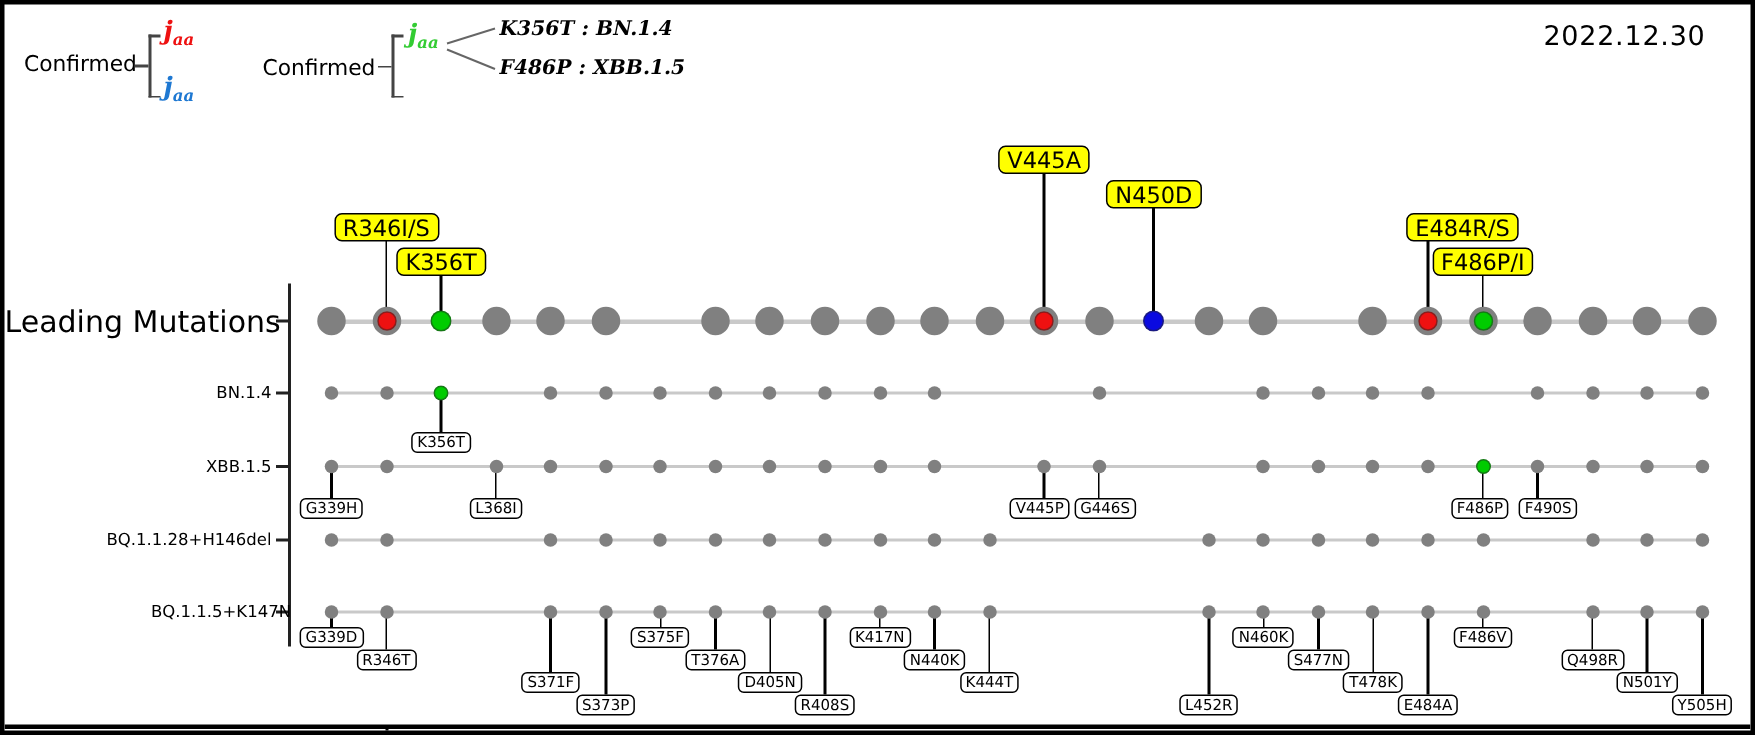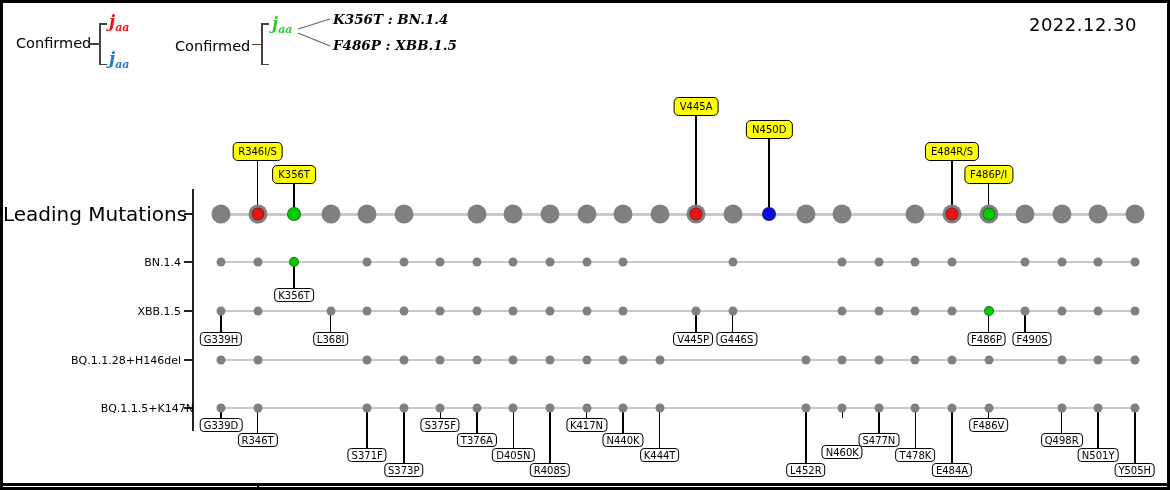--- a/index.html
+++ b/index.html
@@ -12,21 +12,21 @@
   .jaa sub{font-size:11px;vertical-align:-4px;}
   .jaa-sm{font-family:"DejaVu Serif","Liberation Serif",serif;font-style:italic;font-weight:bold;font-size:15px;}
   .jaa-sm sub{font-size:10px;vertical-align:-3px;}
   .mathtext{font-family:"DejaVu Serif","Liberation Serif",serif;font-style:italic;font-weight:bold;font-size:13.5px;white-space:nowrap;}
   .vocnote{font-family:"DejaVu Serif","Liberation Serif",serif;font-style:italic;font-weight:bold;font-size:13.5px;}
   .bracket-part{background:#444;}
   .spine{left:189px;top:186px;width:1.6px;height:242px;background:#222;}
   .bottom-rule{left:0;top:480px;width:100%;height:3px;background:#000;}
   .bottom-tick{left:254px;top:483px;width:1.6px;height:7px;background:#000;}
   .callout{position:absolute;transform:translateX(-50%);border:1.8px solid #000;border-radius:5px;
-           padding:0 5px;height:19px;display:flex;align-items:center;font-size:10px;white-space:nowrap;box-sizing:border-box;}
+           padding:0 5px;height:19px;display:flex;align-items:center;font-size:15px;white-space:nowrap;box-sizing:border-box;}
   .wlabel{position:absolute;transform:translateX(-50%);background:#fff;border:1.5px solid #000;border-radius:4px;
           padding:0 3px;height:14px;display:flex;align-items:center;font-size:10px;white-space:nowrap;box-sizing:border-box;}
 </style>
 </head>
 <body>
 
 <div class="stage">
 
   <div class="abs date">2022.12.30</div>
 
@@ -91,21 +91,21 @@
       <div style="position: absolute; left: 254.55px; top: 211px; width: 13px; height: 13px; background: rgb(238, 17, 17); border-radius: 50%; transform: translate(-50%, -50%); border: 1px solid rgba(40, 40, 40, 0.5); box-sizing: border-box;"></div>
       <div style="position: absolute; left: 291.1px; top: 211px; width: 14px; height: 14px; background: rgb(0, 204, 0); border-radius: 50%; transform: translate(-50%, -50%); border: 1px solid rgba(40, 40, 40, 0.5); box-sizing: border-box;"></div>
       <div style="position: absolute; left: 693.15px; top: 211px; width: 13px; height: 13px; background: rgb(238, 17, 17); border-radius: 50%; transform: translate(-50%, -50%); border: 1px solid rgba(40, 40, 40, 0.5); box-sizing: border-box;"></div>
       <div style="position: absolute; left: 766.25px; top: 211px; width: 14px; height: 14px; background: rgb(10, 10, 224); border-radius: 50%; transform: translate(-50%, -50%); border: 1px solid rgba(40, 40, 40, 0.5); box-sizing: border-box;"></div>
       <div style="position: absolute; left: 949px; top: 211px; width: 13px; height: 13px; background: rgb(238, 17, 17); border-radius: 50%; transform: translate(-50%, -50%); border: 1px solid rgba(40, 40, 40, 0.5); box-sizing: border-box;"></div>
       <div style="position: absolute; left: 985.55px; top: 211px; width: 13px; height: 13px; background: rgb(0, 204, 0); border-radius: 50%; transform: translate(-50%, -50%); border: 1px solid rgba(40, 40, 40, 0.5); box-sizing: border-box;"></div>
       <div class="callout" style="left: 254.55px; top: 139px; background: rgb(255, 255, 0);">R346I/S</div>
       <div class="callout" style="left: 291.1px; top: 162px; background: rgb(255, 255, 0);">K356T</div>
       <div class="callout" style="left: 693.15px; top: 94px; background: rgb(255, 255, 0);">V445A</div>
       <div class="callout" style="left: 766.25px; top: 117px; background: rgb(255, 255, 0);">N450D</div>
-      <div class="callout" style="left: 949px; top: 139px; background: rgb(255, 255, 0);">E484R/S</div>
+      <div class="callout" style="left: 972px; top: 139px; background: rgb(255, 255, 0);">E484R/S</div>
       <div class="callout" style="left: 985.55px; top: 162px; background: rgb(255, 255, 0);">F486P/I</div>
       <div style="position: absolute; left: 218px; top: 258px; width: 913.75px; height: 2px; background: rgb(201, 201, 201); border-radius: 2px;"></div>
       <div style="position: absolute; left: 181px; top: 258.2px; width: 8px; height: 1.6px; background: rgb(34, 34, 34);"></div>
       <div style="position: absolute; left: 0px; width: 178px; top: 259px; transform: translateY(-50%); text-align: right; font-size: 11px; white-space: nowrap;">BN.1.4</div>
       <div style="position: absolute; left: 290.3px; top: 259px; width: 1.6px; height: 26px; background: rgb(0, 0, 0);"></div>
       <div style="position: absolute; left: 218px; top: 259px; width: 9px; height: 9px; background: rgb(128, 128, 128); border-radius: 50%; transform: translate(-50%, -50%);"></div>
       <div style="position: absolute; left: 254.55px; top: 259px; width: 9px; height: 9px; background: rgb(128, 128, 128); border-radius: 50%; transform: translate(-50%, -50%);"></div>
       <div style="position: absolute; left: 364.2px; top: 259px; width: 9px; height: 9px; background: rgb(128, 128, 128); border-radius: 50%; transform: translate(-50%, -50%);"></div>
       <div style="position: absolute; left: 400.75px; top: 259px; width: 9px; height: 9px; background: rgb(128, 128, 128); border-radius: 50%; transform: translate(-50%, -50%);"></div>
       <div style="position: absolute; left: 437.3px; top: 259px; width: 9px; height: 9px; background: rgb(128, 128, 128); border-radius: 50%; transform: translate(-50%, -50%);"></div>
@@ -233,21 +233,21 @@
       <div class="wlabel" style="left: 364.2px; top: 445px;">S371F</div>
       <div class="wlabel" style="left: 400.75px; top: 460px;">S373P</div>
       <div class="wlabel" style="left: 437.3px; top: 415px;">S375F</div>
       <div class="wlabel" style="left: 473.85px; top: 430px;">T376A</div>
       <div class="wlabel" style="left: 510.4px; top: 445px;">D405N</div>
       <div class="wlabel" style="left: 546.95px; top: 460px;">R408S</div>
       <div class="wlabel" style="left: 583.5px; top: 415px;">K417N</div>
       <div class="wlabel" style="left: 620.05px; top: 430px;">N440K</div>
       <div class="wlabel" style="left: 656.6px; top: 445px;">K444T</div>
       <div class="wlabel" style="left: 802.8px; top: 460px;">L452R</div>
-      <div class="wlabel" style="left: 839.35px; top: 415px; margin-top: 27px;">N460K</div>
+      <div class="wlabel" style="left: 839.35px; top: 415px;">N460K</div>
       <div class="wlabel" style="left: 875.9px; top: 430px;">S477N</div>
       <div class="wlabel" style="left: 912.45px; top: 445px;">T478K</div>
       <div class="wlabel" style="left: 949px; top: 460px;">E484A</div>
       <div class="wlabel" style="left: 985.55px; top: 415px;">F486V</div>
       <div class="wlabel" style="left: 1058.65px; top: 430px;">Q498R</div>
       <div class="wlabel" style="left: 1095.2px; top: 445px;">N501Y</div>
       <div class="wlabel" style="left: 1131.75px; top: 460px;">Y505H</div>
     </div>
 
   <div class="abs bottom-rule"></div>

